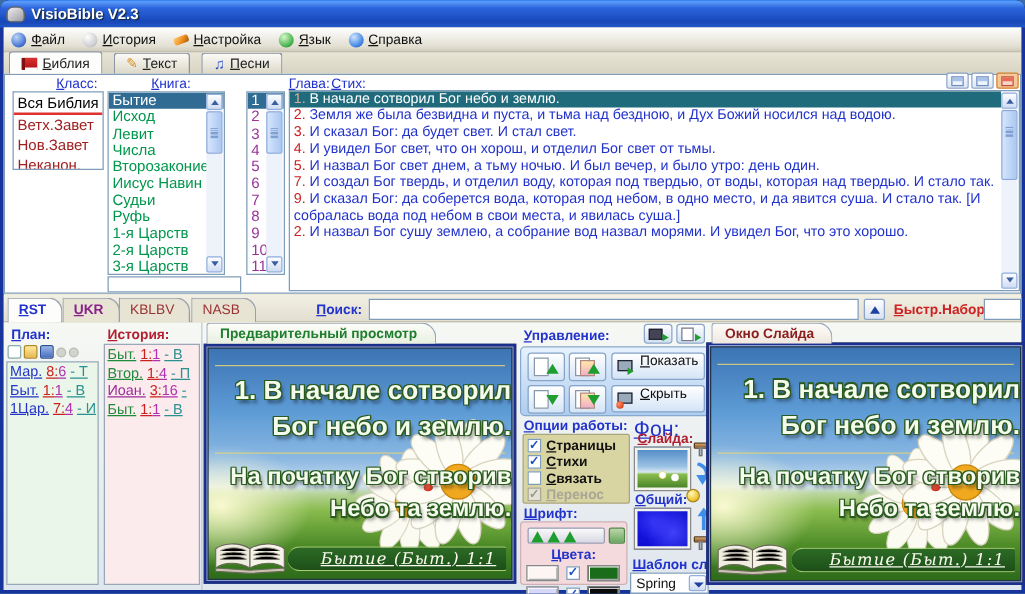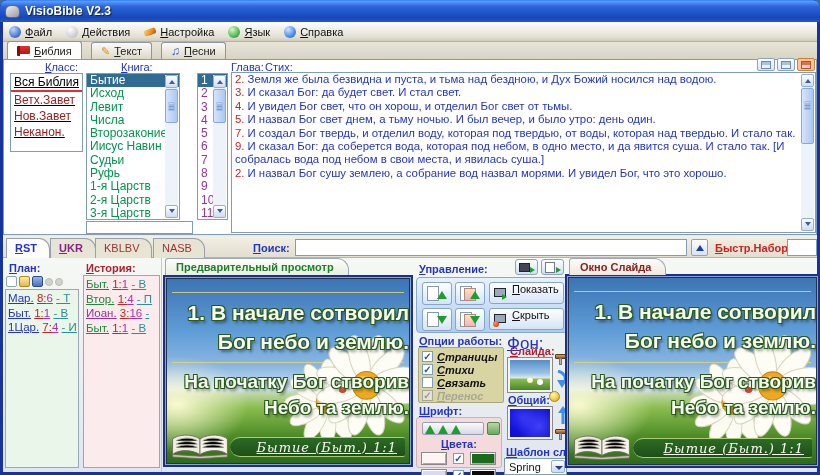--- a/index.html
+++ b/index.html
@@ -189,21 +189,21 @@
   .cbtn.cb-hide .dot { position:absolute; left:3px; bottom:2px; width:6px; height:6px; border-radius:50%;
     background:radial-gradient(circle at 35% 35%,#ff9060,#d02808); }
 
   
   .opt-label { position:absolute; left:416px; top:77px; font-size:11px; color:#2233cc; font-weight:bold; }
   .opt-panel { position:absolute; left:415px; top:89px; width:86px; height:56px; background:#d9d5a2;
     border:1px solid #aaa67e; border-radius:2px; padding:2px 0 0 3px; }
   .opt-row { display:flex; align-items:center; gap:4px; height:13px; }
   .cbx { width:11px; height:11px; background:#fff; border:1px solid #7f9db9; font-size:10px; line-height:10px;
     text-align:center; color:#2050c0; font-weight:bold; flex:0 0 auto; }
-  .cbl { font-size:11px; font-weight:bold; color:#111;font-style:italic; }
+  .cbl { font-size:11px; font-weight:bold; color:#111; }
   .opt-row.dis .cbx { background:#e4e2d4; color:#9a988a; border-color:#a8a696; }
   .opt-row.dis .cbl { color:#a8a696; }
 
   
   .font-label { position:absolute; left:416px; top:147px; font-size:11px; color:#2233cc; font-weight:bold; }
   .font-panel { position:absolute; left:413px; top:159px; width:86px; bottom:4px; background:#f4dadc;
     border:1px solid #d0b0b4; border-radius:3px; }
   .fp-bar { position:absolute; left:5px; top:4px; width:62px; height:13px; background:linear-gradient(#fafafa,#d8d8e4);
     border:1px solid #98a0b8; border-radius:2px; display:flex; gap:3px; padding:1px 2px; }
   .fp-up { width:0; height:0; border-left:5px solid transparent; border-right:5px solid transparent; border-bottom:9px solid #1e9e2e; margin-top:1px; }
@@ -260,21 +260,21 @@
 
   <div class="app-body"></div>
 
   <div class="menubar">
     <div class="menu-item">
         <span class="micon mi-file"></span>
         <span class="hk">Файл</span>
       </div>
     <div class="menu-item">
         <span class="micon mi-actions"></span>
-        <span class="hk">Действия</span>
+        <span class="hk">История</span>
       </div>
     <div class="menu-item">
         <span class="micon mi-settings"></span>
         <span class="hk">Настройка</span>
       </div>
     <div class="menu-item">
         <span class="micon mi-lang"></span>
         <span class="hk">Язык</span>
       </div>
     <div class="menu-item">
@@ -294,21 +294,21 @@
       </div>
     <div class="mtab mtab3">
         <span class="ticon-note">♫</span>
         <span class="hk">Песни</span>
       </div>
   </div>
 
   <div class="main-panel"></div>
 
   <span class="col-label hk" style="left:13px; top:61px;">Класс:</span>
-  <div class="listbox" style="left:10px; top:73px; width:73px; height:79px;text-decoration:underline;">
+  <div class="listbox" style="left:10px; top:73px; width:73px; height:63px;">
     <div class="class-item sel">Вся Библия</div>
     <div class="class-item">Ветх.Завет</div>
     <div class="class-item">Нов.Завет</div>
     <div class="class-item">Неканон.</div>
   </div>
 
   <span class="col-label hk" style="left:89px; top:61px;">Книга:</span>
   <div class="listbox" style="left:86px; top:73px; width:94px; height:147px;">
     <div class="book-item sel">Бытие</div>
     <div class="book-item">Исход</div>
@@ -357,20 +357,21 @@
     </div>
   <div class="vbtn" style="left:777px;">
       <span class="scr"></span>
     </div>
   <div class="vbtn hot" style="left:797px;">
       <span class="scr"></span>
     </div>
 
   <div class="listbox" style="left:231px; top:72px; width:585px; height:161px;">
     <div style="position:absolute; left:0; top:0; right:14px; bottom:0; overflow:hidden;">
+      <div class="vrow sel"><span class="n">1.</span><span class="t">В начале сотворил Бог небо и землю.</span></div>
       <div class="vrow"><span class="n">2.</span><span class="t">Земля же была безвидна и пуста, и тьма над бездною, и Дух Божий носился над водою.</span></div>
       <div class="vrow"><span class="n">3.</span><span class="t">И сказал Бог: да будет свет. И стал свет.</span></div>
       <div class="vrow"><span class="n">4.</span><span class="t">И увидел Бог свет, что он хорош, и отделил Бог свет от тьмы.</span></div>
       <div class="vrow"><span class="n">5.</span><span class="t">И назвал Бог свет днем, а тьму ночью. И был вечер, и было утро: день один.</span></div>
       <div class="vrow"><span class="n">7.</span><span class="t">И создал Бог твердь, и отделил воду, которая под твердью, от воды, которая над твердью. И стало так.</span></div>
       <div class="vrow"><span class="n">9.</span><span class="t">И сказал Бог: да соберется вода, которая под небом, в одно место, и да явится суша. И стало так. [И собралась вода под небом в свои места, и явилась суша.]</span></div>
       <div class="vrow"><span class="n">2.</span><span class="t">И назвал Бог сушу землею, а собрание вод назвал морями. И увидел Бог, что это хорошо.</span></div>
     </div>
     <div class="sb">
       <div class="sb-btn sb-up"></div>

